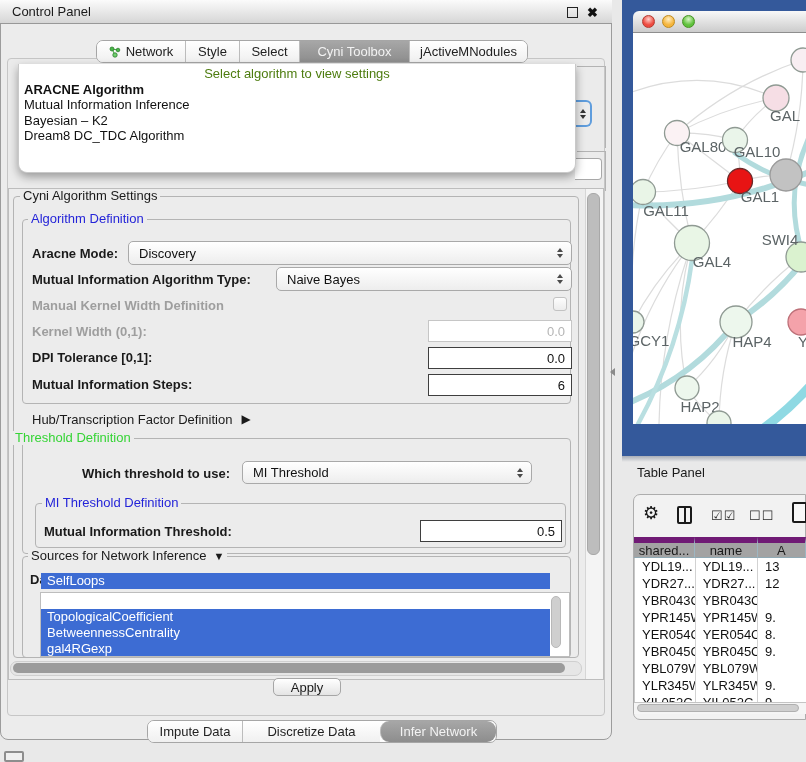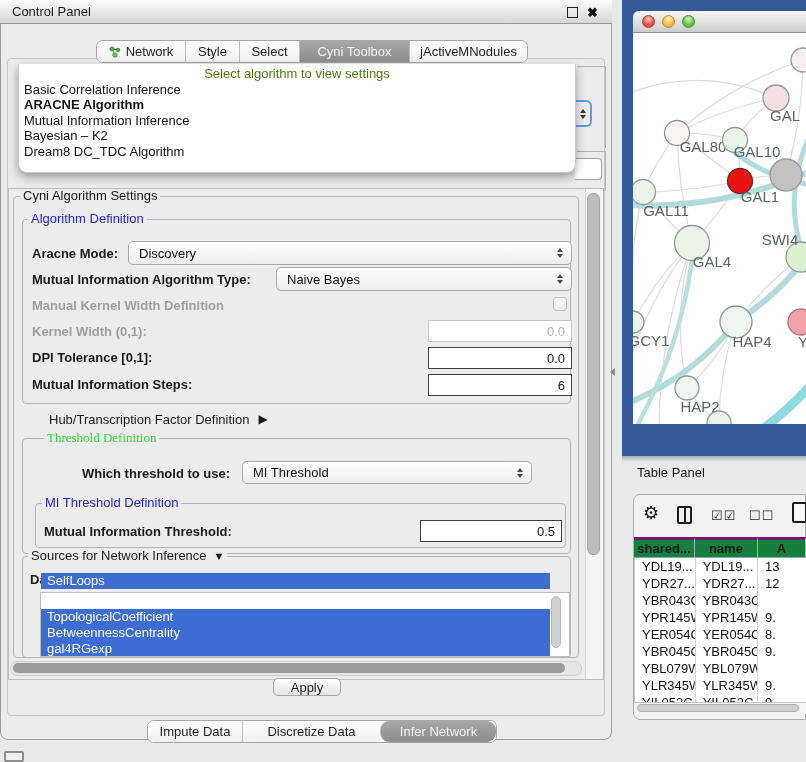--- a/index.html
+++ b/index.html
@@ -91,22 +91,22 @@
   .node-label { font-size:15px; fill:#5c6466; font-family:"Liberation Sans",sans-serif; }
 
   
   .tp-title { left:637px; top:465px; }
   .tp-panel { left:633px; top:494px; width:173px; height:226px; background:#f2f2f2;
               border:1px solid #adadad; border-radius:7px 0 0 7px; }
   .icon-cols { left:677px; top:506px; width:15px; height:18px; border:2px solid #1a1a1a; border-radius:2px; }
   .icon-cols::after { content:""; position:absolute; left:4.5px; top:0; width:2px; height:14px; background:#1a1a1a; }
   .icon-doc { left:792px; top:502px; width:15px; height:21px; border:2px solid #1a1a1a; border-radius:2px; background:#f8f8f8; }
   .thead { left:634px; top:537px; width:172px; height:21px; display:flex; overflow:hidden; }
-  .hcell { background:#15803d; border-right:1px solid #9db6c2; border-top:3px solid #701a75;
-           border-bottom:1px solid #8fa9b4; display:flex; align-items:center; justify-content:center;font-weight:bold; }
+  .hcell { background:#a3a3a3; border-right:1px solid #9db6c2; border-top:6px solid #701a75;
+           border-bottom:1px solid #8fa9b4; display:flex; align-items:center; justify-content:center; }
   .trows { left:634px; top:558px; width:172px; height:144px; overflow:hidden; background:#fff; border-left:1px solid #c8c8c8; }
   .trow { display:flex; height:17px; }
   .tcell { padding-left:7px; line-height:17px; border-right:1px solid #d2d2d2; overflow:hidden; white-space:nowrap; color:#111; }
   .tcell.c1 { width:76px; } .tcell.c2 { width:78px; } .tcell.c3 { width:60px; border-right:none; }
   .hcell.c1 { width:76px; } .hcell.c2 { width:78px; } .hcell.c3 { width:60px; }
   .tp-hscroll { left:634px; top:702px; width:172px; height:12px; background:#f5f5f5; border-top:1px solid #c4c4c4; }
   .tp-hthumb { left:637px; top:704px; width:162px; height:8px; background:#cfcfcf; border:1px solid #b0b0b0; border-radius:4px; }
 
   .splitter-grab { left:610px; top:368px; width:0; height:0;
                    border-top:4px solid transparent; border-bottom:4px solid transparent; border-right:5px solid #8a8a8a; }
@@ -159,21 +159,20 @@
 <div class="abs frag-combo">
   <span class="tri-up" style="border-bottom-color:#333;"></span>
     <span class="tri-dn" style="border-top-color:#333;"></span>
 </div>
 <div class="abs frag-line" style="left:577px; top:151px; width:29px; height:1px;"></div>
 <div class="abs frag-line" style="left:605px; top:151px; width:1px; height:40px;"></div>
 <div class="abs frag-field"></div>
 
 <div class="abs dropdown">
   <div class="dd-prompt">Select algorithm to view settings</div>
-  <div class="dd-item">Basic Correlation Inference</div>
   <div class="dd-item bold">ARACNE Algorithm</div>
   <div class="dd-item">Mutual Information Inference</div>
   <div class="dd-item">Bayesian – K2</div>
   <div class="dd-item">Dream8 DC_TDC Algorithm</div>
 </div>
 
 <div class="abs viewport"></div>
 
 <div class="abs group" style="left:13px; top:196px; width:566px; height:462px;"></div>
 <div class="abs glabel" style="left:20px; top:189px;">Cyni Algorithm Settings</div>
@@ -210,27 +209,27 @@
 <div class="abs blabel" style="left:32px; top:350px;">DPI Tolerance [0,1]:</div>
 <div class="abs field" style="left:428px; top:347px; width:144px; height:22px;">
   <span>0.0</span>
 </div>
 
 <div class="abs blabel" style="left:32px; top:377px;">Mutual Information Steps:</div>
 <div class="abs field" style="left:428px; top:374px; width:144px; height:22px;">
   <span>6</span>
 </div>
 
-<div class="abs" style="left:32px; top:412px; display:flex; align-items:flex-start; gap:9px;margin-left:17px;">
+<div class="abs" style="left:32px; top:412px; display:flex; align-items:flex-start; gap:9px;">
   <span>Hub/Transcription Factor Definition</span>
   <span style="font-size:12px;">▶</span>
 </div>
 
 <div class="abs group" style="left:22px; top:438px; width:549px; height:116px;"></div>
-<div class="abs glabel green" style="left:44px; top:431px;font-family:Liberation Serif, serif;">Threshold Definition</div>
+<div class="abs glabel green" style="left:12px; top:431px;">Threshold Definition</div>
 
 <div class="abs blabel" style="left:82px; top:466px;">Which threshold to use:</div>
 <div class="abs combo" style="left:242px; top:461px; width:290px; height:23px;">
   <span>MI Threshold</span>
   <span class="combo-arrows">
       <span class="tri-up"></span>
       <span class="tri-dn"></span>
     </span>
 </div>
 

